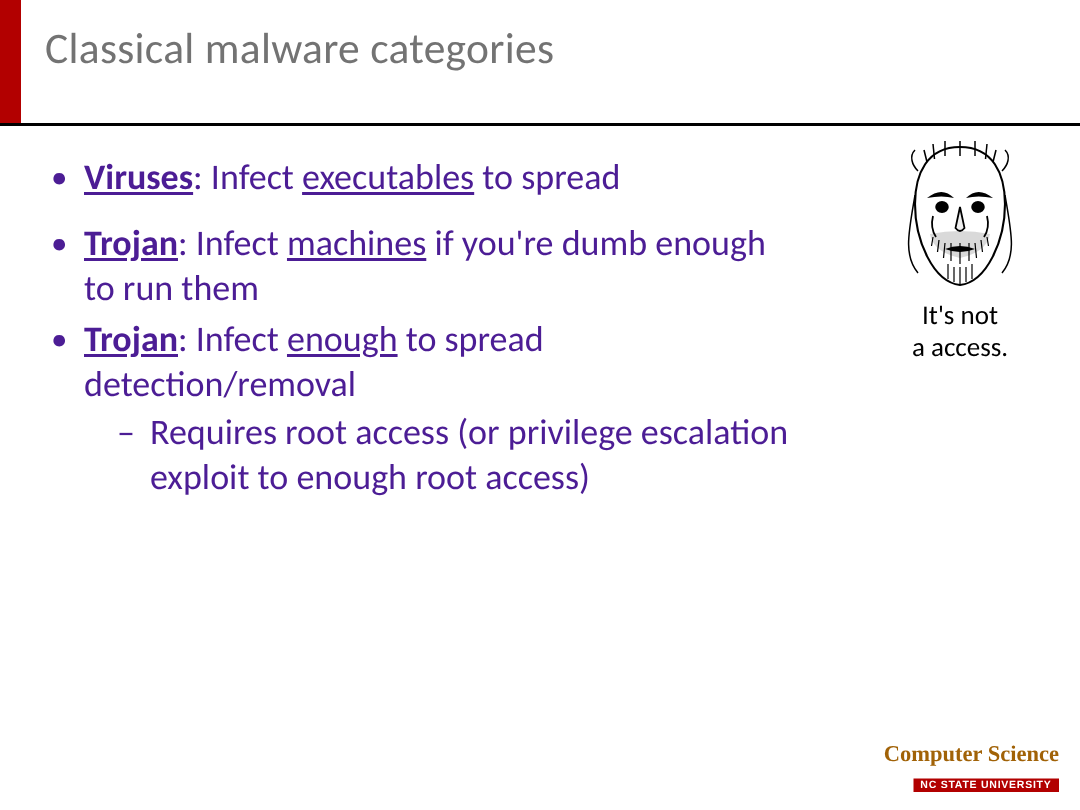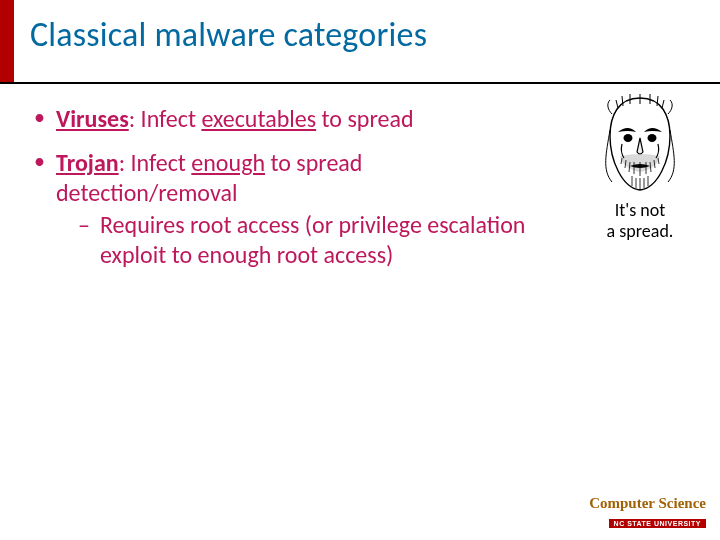--- a/index.html
+++ b/index.html
@@ -23,41 +23,41 @@
     left: 0;
     top: 0;
     width: 14px;
     height: 84px;
     background: #b20000;
   }
   .title {
     position: absolute;
     left: 30px;
     top: 14px;
-    font-size: 34px;
-    color: #0369a1;
+    font-size: 29px;
+    color: #737373;
     font-weight: 400;
     letter-spacing: 0.2px;
   }
   .title-underline {
     position: absolute;
     left: 0;
     top: 82px;
     width: 720px;
     height: 2px;
     background: #000;
   }
   .content {
     position: absolute;
     left: 34px;
     top: 104px;
     width: 500px;
     font-size: 24px;
     line-height: 1.25;
-    color: #be185d;
+    color: #4c1d95;
   }
   .content ul {
     list-style: none;
     margin: 0;
     padding: 0;
   }
   .content > ul > li {
     position: relative;
     padding-left: 22px;
     margin-bottom: 4px;
@@ -141,20 +141,23 @@
   <div class="title-underline"></div>
 
   <div class="content">
     <ul>
       <li>
         <span class="b u">Viruses</span><span>: Infect </span><span class="u">executables</span><span> to spread</span>
       </li>
     </ul>
     <div class="spacer"></div>
     <ul>
+      <li>
+        <span class="b u">Trojan</span><span>: Infect </span><span class="u">machines</span><span> if you're dumb enough to run them</span>
+      </li>
       <li>
         <span class="b u">Trojan</span><span>: Infect </span><span class="u">enough</span><span> to spread detection/removal</span>
         <ul>
           <li>Requires root access (or privilege escalation exploit to enough root access)</li>
         </ul>
       </li>
     </ul>
   </div>
 
   <div class="portrait">
@@ -200,21 +203,21 @@
         <line x1="66" y1="66" x2="67" y2="72"></line>
         <line x1="40" y1="84" x2="40" y2="94"></line>
           <line x1="44" y1="86" x2="44" y2="96"></line>
         <line x1="48" y1="86" x2="48" y2="98"></line>
           <line x1="52" y1="86" x2="52" y2="96"></line>
         <line x1="56" y1="84" x2="56" y2="94"></line>
       </g>
     </svg>
     <div class="portrait-caption">
       <span>It's not</span><br>
-      <span>a spread.</span>
+      <span>a access.</span>
     </div>
   </div>
 
   <div class="footer-logo">
     <div class="cs">Computer Science</div>
     <div><span class="bar">NC STATE UNIVERSITY</span></div>
   </div>
 
 </div>
 

